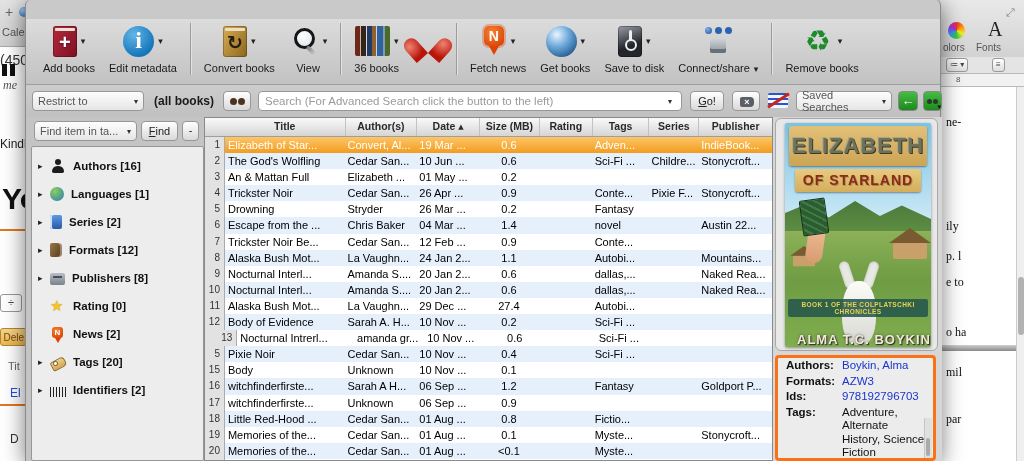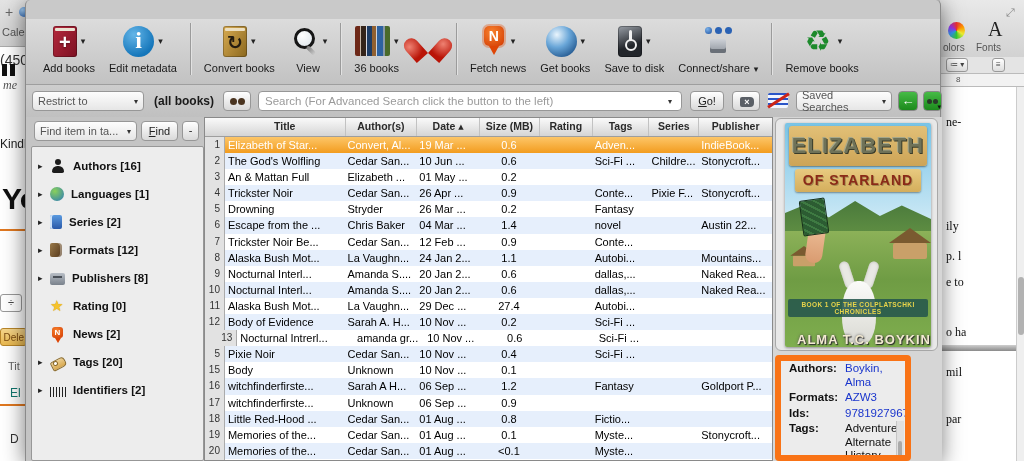--- a/index.html
+++ b/index.html
@@ -14,21 +14,21 @@
   .bgl .f-calen{position:absolute;left:2px;top:26px;font-size:11px;color:#555;}
   .bgl .f-4500{position:absolute;left:0px;top:52px;font-size:14px;color:#333;}
   .bgl .bars{position:absolute;left:2px;top:64px;width:13px;height:12px;background:linear-gradient(90deg,#111 0 5px,transparent 5px 8px,#111 8px 13px);}
   .bgl .f-me{position:absolute;left:3px;top:78px;font-size:12px;color:#555;font-style:italic;font-family:"Liberation Serif",serif;}
   .bgl .f-kindle{position:absolute;left:0px;top:137px;font-size:12px;color:#222;}
   .bgl .f-yo{position:absolute;left:2px;top:182px;font-size:30px;font-weight:bold;color:#111;}
   .bgl .oline1{position:absolute;left:0;top:229px;width:28px;height:2px;background:#e07820;}
   .bgl .stepper{position:absolute;left:0px;top:294px;width:20px;height:16px;background:#fff;border:1px solid #999;border-radius:3px;font-size:11px;color:#444;text-align:center;line-height:15px;}
   .bgl .dele{position:absolute;left:0px;top:328px;width:27px;height:18px;background:linear-gradient(#f6d68c,#e9b84f);border:1px solid #b8862a;border-radius:3px;font-size:10px;color:#7a4a10;text-align:right;line-height:17px;padding-right:2px;box-sizing:border-box;}
   .bgl .f-tit{position:absolute;left:8px;top:360px;font-size:11px;color:#666;}
-  .bgl .f-el{position:absolute;left:10px;top:386px;font-size:12px;color:#0f766e;}
+  .bgl .f-el{position:absolute;left:10px;top:386px;font-size:12px;color:#1d4ed8;}
   .bgl .oline2{position:absolute;left:0;top:404px;width:28px;height:2px;background:#e07820;}
   .bgl .f-d{position:absolute;left:10px;top:432px;font-size:12px;color:#333;}
 
   .bgr{position:absolute;left:940px;top:0;width:84px;height:461px;background:#dcdcdc;overflow:hidden;}
   .bgr .tbar{position:absolute;left:0;top:0;width:84px;height:57px;background:linear-gradient(#e9e9e9,#d2d2d2);border-bottom:1px solid #b5b5b5;}
   .bgr .expand{position:absolute;left:66px;top:6px;font-size:11px;color:#888;}
   .bgr .wheel{position:absolute;left:8px;top:22px;width:17px;height:17px;border-radius:50%;background:conic-gradient(#e33,#f90,#ee3,#3c3,#39e,#93e,#e33);}
   .bgr .l-colors{position:absolute;left:3px;top:42px;font-size:10px;color:#555;}
   .bgr .fonta{position:absolute;left:48px;top:18px;font-size:20px;color:#222;font-family:"Liberation Serif",serif;}
   .bgr .l-fonts{position:absolute;left:36px;top:42px;font-size:10px;color:#555;}
@@ -172,21 +172,21 @@
   .cv-hut-r{right:4px;top:120px;}
   .cv-hand{position:absolute;left:22px;top:100px;width:17px;height:40px;background:linear-gradient(#eec09a,#d99b70);border-radius:8px;transform:rotate(8deg);}
   .cv-board{position:absolute;left:16px;top:76px;width:24px;height:34px;background:repeating-linear-gradient(35deg,#2c5c32 0 4px,#3e7a42 4px 6px);border:1px solid #14301a;transform:rotate(-8deg);border-radius:2px;}
   .cv-donkey{position:absolute;left:56px;top:152px;width:36px;height:72px;}
   .cv-donkey .ear{position:absolute;top:-14px;width:10px;height:28px;background:#e9e9e4;border-radius:6px;box-shadow:inset 0 0 3px #b9b9b2;}
   .cv-donkey .e1{left:1px;transform:rotate(-18deg);}
   .cv-donkey .e2{right:1px;transform:rotate(18deg);}
   .cv-donkey .head{position:absolute;left:1px;top:6px;width:34px;height:64px;background:linear-gradient(#fbfbf9,#d9d9d2);border-radius:46% 46% 42% 42%;}
   .cv-series{position:absolute;left:3px;right:3px;bottom:30px;background:rgba(38,86,76,.88);color:#e8d44a;font-size:6.5px;font-weight:bold;text-align:center;padding:2px 0;border-radius:2px;letter-spacing:.4px;}
   .cv-author{position:absolute;left:0;right:0;bottom:0;text-align:right;font-weight:bold;font-size:13px;color:#f3ead2;letter-spacing:1px;text-shadow:1px 1px 1px #2a2a2a,0 0 3px #555;}
-  .detailsbox{position:absolute;left:2px;top:238px;width:136px;height:106px;background:#ececec;border:6px solid #f97316;border-radius:4px;box-sizing:border-box;overflow:hidden;}
+  .detailsbox{position:absolute;left:2px;top:238px;width:161px;height:106px;background:#ececec;border:3px solid #f97316;border-radius:4px;box-sizing:border-box;overflow:hidden;}
   .dfield{display:flex;padding:1px 4px 1px 8px;}
   .dlabel{width:56px;min-width:56px;font-size:11.5px;font-weight:bold;color:#111;}
   .dvalue{font-size:11.5px;color:#111;line-height:13.5px;}
   .dvalue.link{color:#1a35cc;}
   .dscroll{position:absolute;right:1px;top:60px;width:7px;height:44px;background:#e0e0e0;border-left:1px solid #c6c6c6;}
   .dscroll::after{content:"";position:absolute;left:1px;top:20px;width:4px;height:18px;border-radius:2px;background:#aaa;}
   .splitter{position:absolute;left:747px;top:0;width:1px;height:344px;background:#9a9a9a;}
 </style>
 </head>
 <body>

